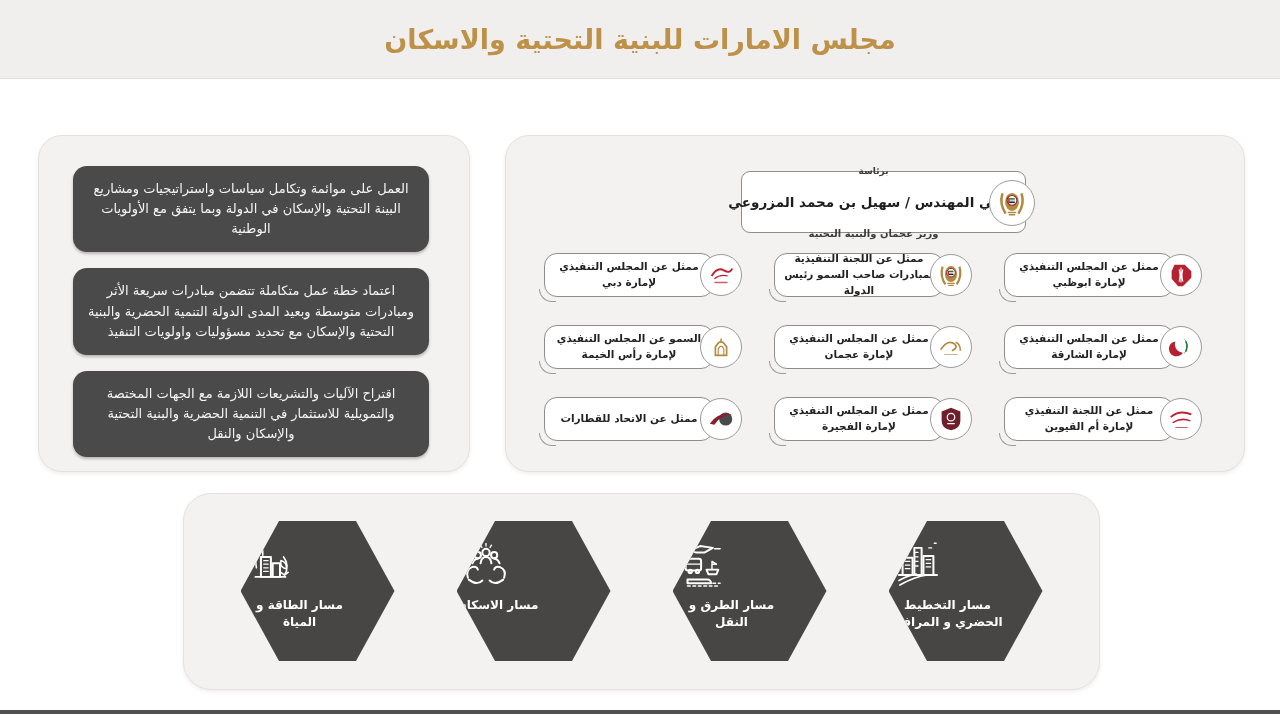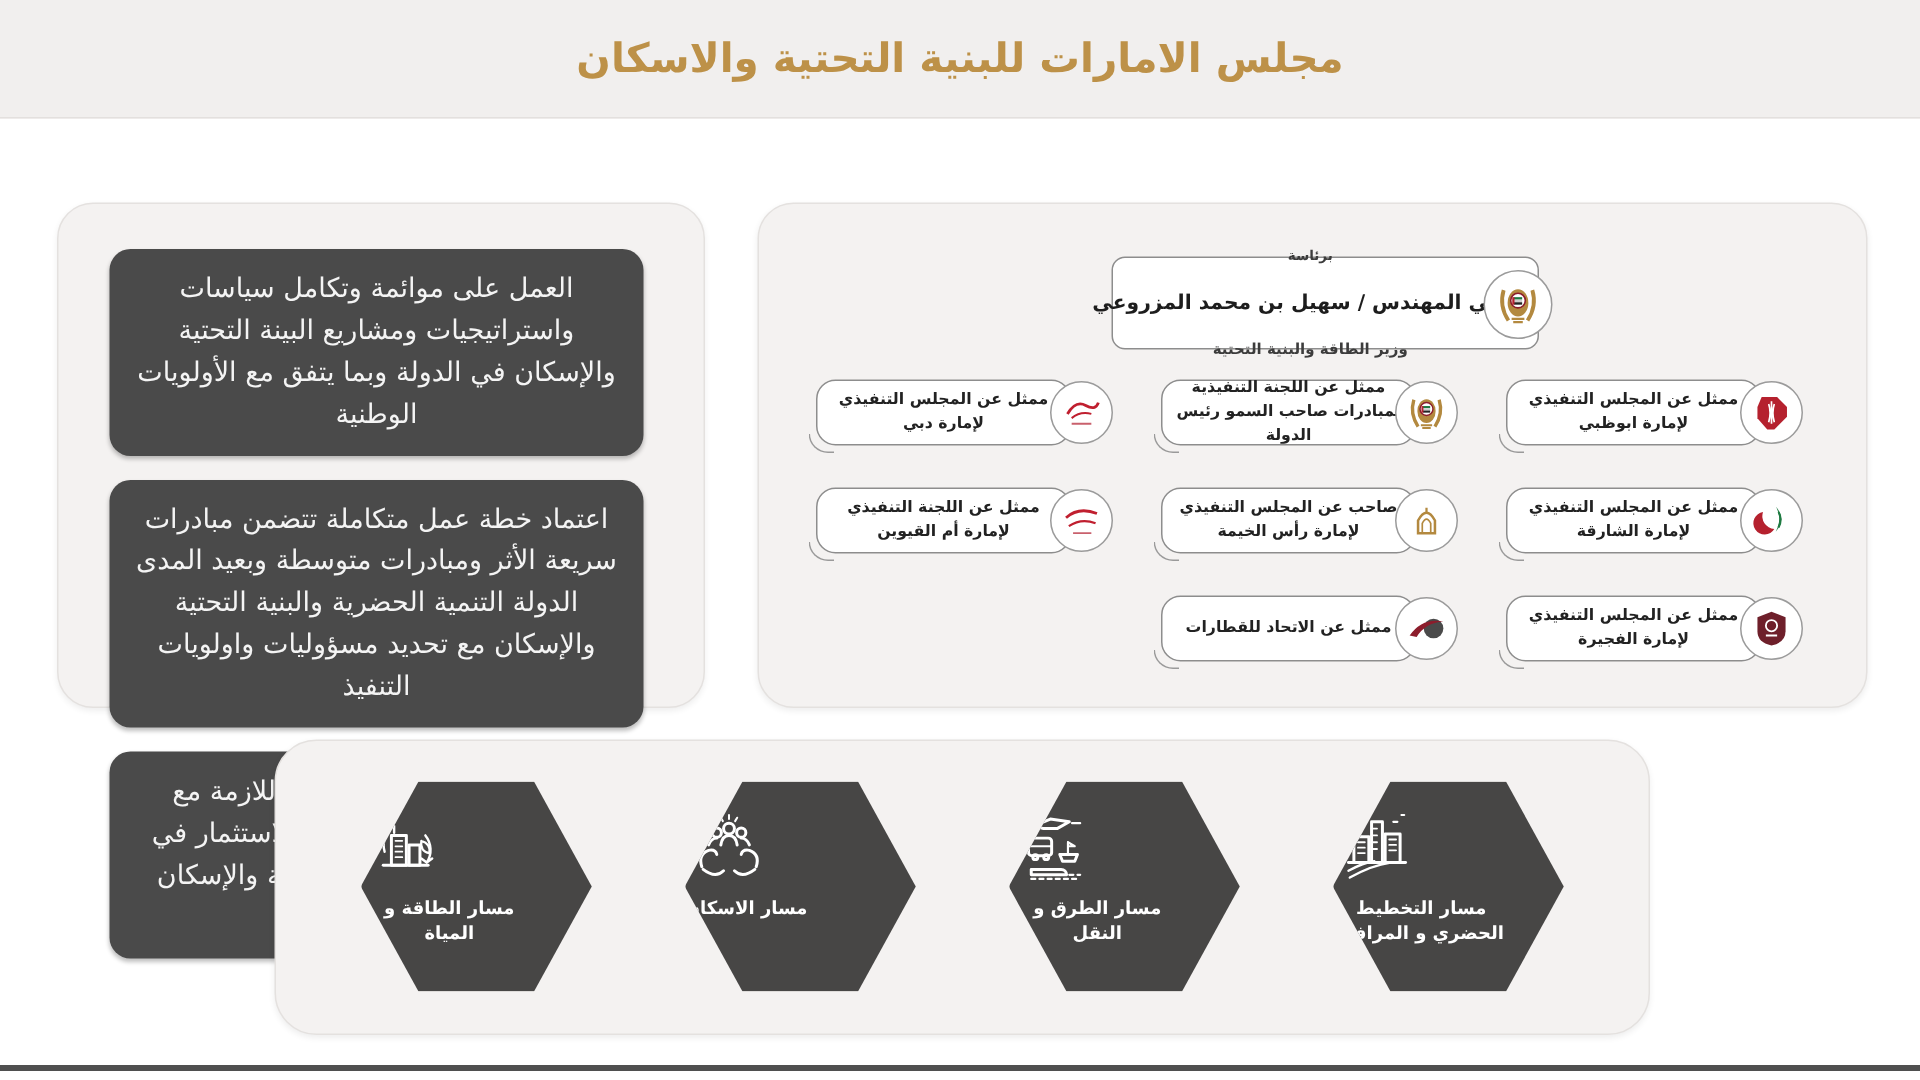--- a/index.html
+++ b/index.html
@@ -14,21 +14,21 @@
   .header-title { color:#bd9148; font-size:27px; font-weight:bold; letter-spacing:0.5px; }
 
   
   .panel { position:absolute; background:#f4f2f1; border:1px solid #e4e1df;
            border-radius:24px; box-shadow:0 2px 4px rgba(0,0,0,0.07); }
 
   
   .objectives-panel { left:38px; top:135px; width:432px; height:337px;
                       padding:30px 40px 26px 34px; display:flex; flex-direction:column; gap:16px; }
   .objective-box { background:#4a4a4a; border-radius:14px; color:#f4f4f4;
-                   font-size:18px; line-height:1.55; text-align:center;
+                   font-size:13px; line-height:1.55; text-align:center;
                    padding:13px 14px; box-shadow:0 2px 3px rgba(0,0,0,0.25); }
 
   
   .council-panel { left:505px; top:135px; width:740px; height:337px; }
 
   .chairman { position:absolute; left:235px; top:35px; width:285px; height:62px;
               background:#fff; border:1.2px solid #8d8d8d; border-radius:9px;
               display:flex; flex-direction:column; align-items:center; justify-content:center;
               gap:18px; padding:4px 30px 4px 10px; }
   .chairman-pre { font-size:9px; font-weight:bold; color:#3c3c3c; }
@@ -84,21 +84,21 @@
     <div class="objective-box">العمل على موائمة وتكامل سياسات واستراتيجيات ومشاريع البينة التحتية والإسكان في الدولة وبما يتفق مع الأولويات الوطنية</div>
     <div class="objective-box">اعتماد خطة عمل متكاملة تتضمن مبادرات سريعة الأثر ومبادرات متوسطة وبعيد المدى الدولة التنمية الحضرية والبنية التحتية والإسكان مع تحديد مسؤوليات واولويات التنفيذ</div>
     <div class="objective-box">اقتراح الآليات والتشريعات اللازمة مع الجهات المختصة والتمويلية للاستثمار في التنمية الحضرية والبنية التحتية والإسكان والنقل</div>
   </div>
 
   <div class="panel council-panel">
 
     <div class="chairman">
       <div class="chairman-pre">برئاسة</div>
       <div class="chairman-name">معالي المهندس / سهيل بن محمد المزروعي</div>
-      <div class="chairman-role">وزير الطاقة والبنية التحتية</div>
+      <div class="chairman-role">وزير عجمان والبنية التحتية</div>
       <span class="logo">
         <svg viewBox="0 0 32 32">
           <path d="M7 7 Q4 17 10 26" stroke="#b3893f" stroke-width="2.4" fill="none"></path>
           <path d="M25 7 Q28 17 22 26" stroke="#b3893f" stroke-width="2.4" fill="none"></path>
           <ellipse cx="16" cy="15" rx="6.5" ry="8.5" fill="#b3893f"></ellipse>
           <circle cx="16" cy="13.5" r="4.6" fill="#fff" stroke="#8c1d2c" stroke-width="1"></circle>
           <rect x="13.4" y="11.4" width="5.2" height="1.5" fill="#1e7a41"></rect>
           <rect x="13.4" y="13" width="5.2" height="1.5" fill="#cfcfcf"></rect>
           <rect x="13.4" y="14.6" width="5.2" height="1.5" fill="#222"></rect>
           <rect x="12.4" y="11.4" width="1.4" height="4.7" fill="#b5212e"></rect>
@@ -159,24 +159,36 @@
           </div>
         <span class="logo">
           <svg viewBox="0 0 32 32">
             <path d="M10 10 a8 8 0 1 0 8 12 a9 9 0 0 1 -8 -12" fill="#b5212e"></path>
             <path d="M19 6 q5 8 0 18 q8 -9 0 -18" fill="#1e7a41"></path>
             <path d="M21 10 q3 5 0 11" stroke="#1e7a41" stroke-width="1.5" fill="none"></path>
           </svg>
         </span>
       </div>
 
-
-      <div class="member">
-        <div class="mbox">
-            <div class="member-label">صاحب عن المجلس التنفيذي لإمارة رأس الخيمة</div>
+      <div class="member">
+        <div class="mbox">
+            <div class="member-label">ممثل عن المجلس التنفيذي لإمارة عجمان</div>
+          </div>
+        <span class="logo">
+          <svg viewBox="0 0 32 32">
+            <path d="M5 19 q8 -12 15 -6 q4 4 -3 7" stroke="#b3893f" stroke-width="1.8" fill="none"></path>
+            <path d="M21 11 q5 2 5 9" stroke="#b3893f" stroke-width="1.6" fill="none"></path>
+            <path d="M9 24 h14" stroke="#c8b089" stroke-width="1.2"></path>
+          </svg>
+        </span>
+      </div>
+
+      <div class="member">
+        <div class="mbox">
+            <div class="member-label">السمو عن المجلس التنفيذي لإمارة رأس الخيمة</div>
           </div>
         <span class="logo">
           <svg viewBox="0 0 32 32">
             <path d="M10 25 v-9 q6 -11 12 0 v9 z" stroke="#b3893f" stroke-width="1.8" fill="none"></path>
             <path d="M13 25 v-7 q3 -6 6 0 v7" stroke="#b3893f" stroke-width="1.2" fill="none"></path>
             <path d="M16 7 v3" stroke="#b3893f" stroke-width="1.6"></path>
           </svg>
         </span>
       </div>
 

